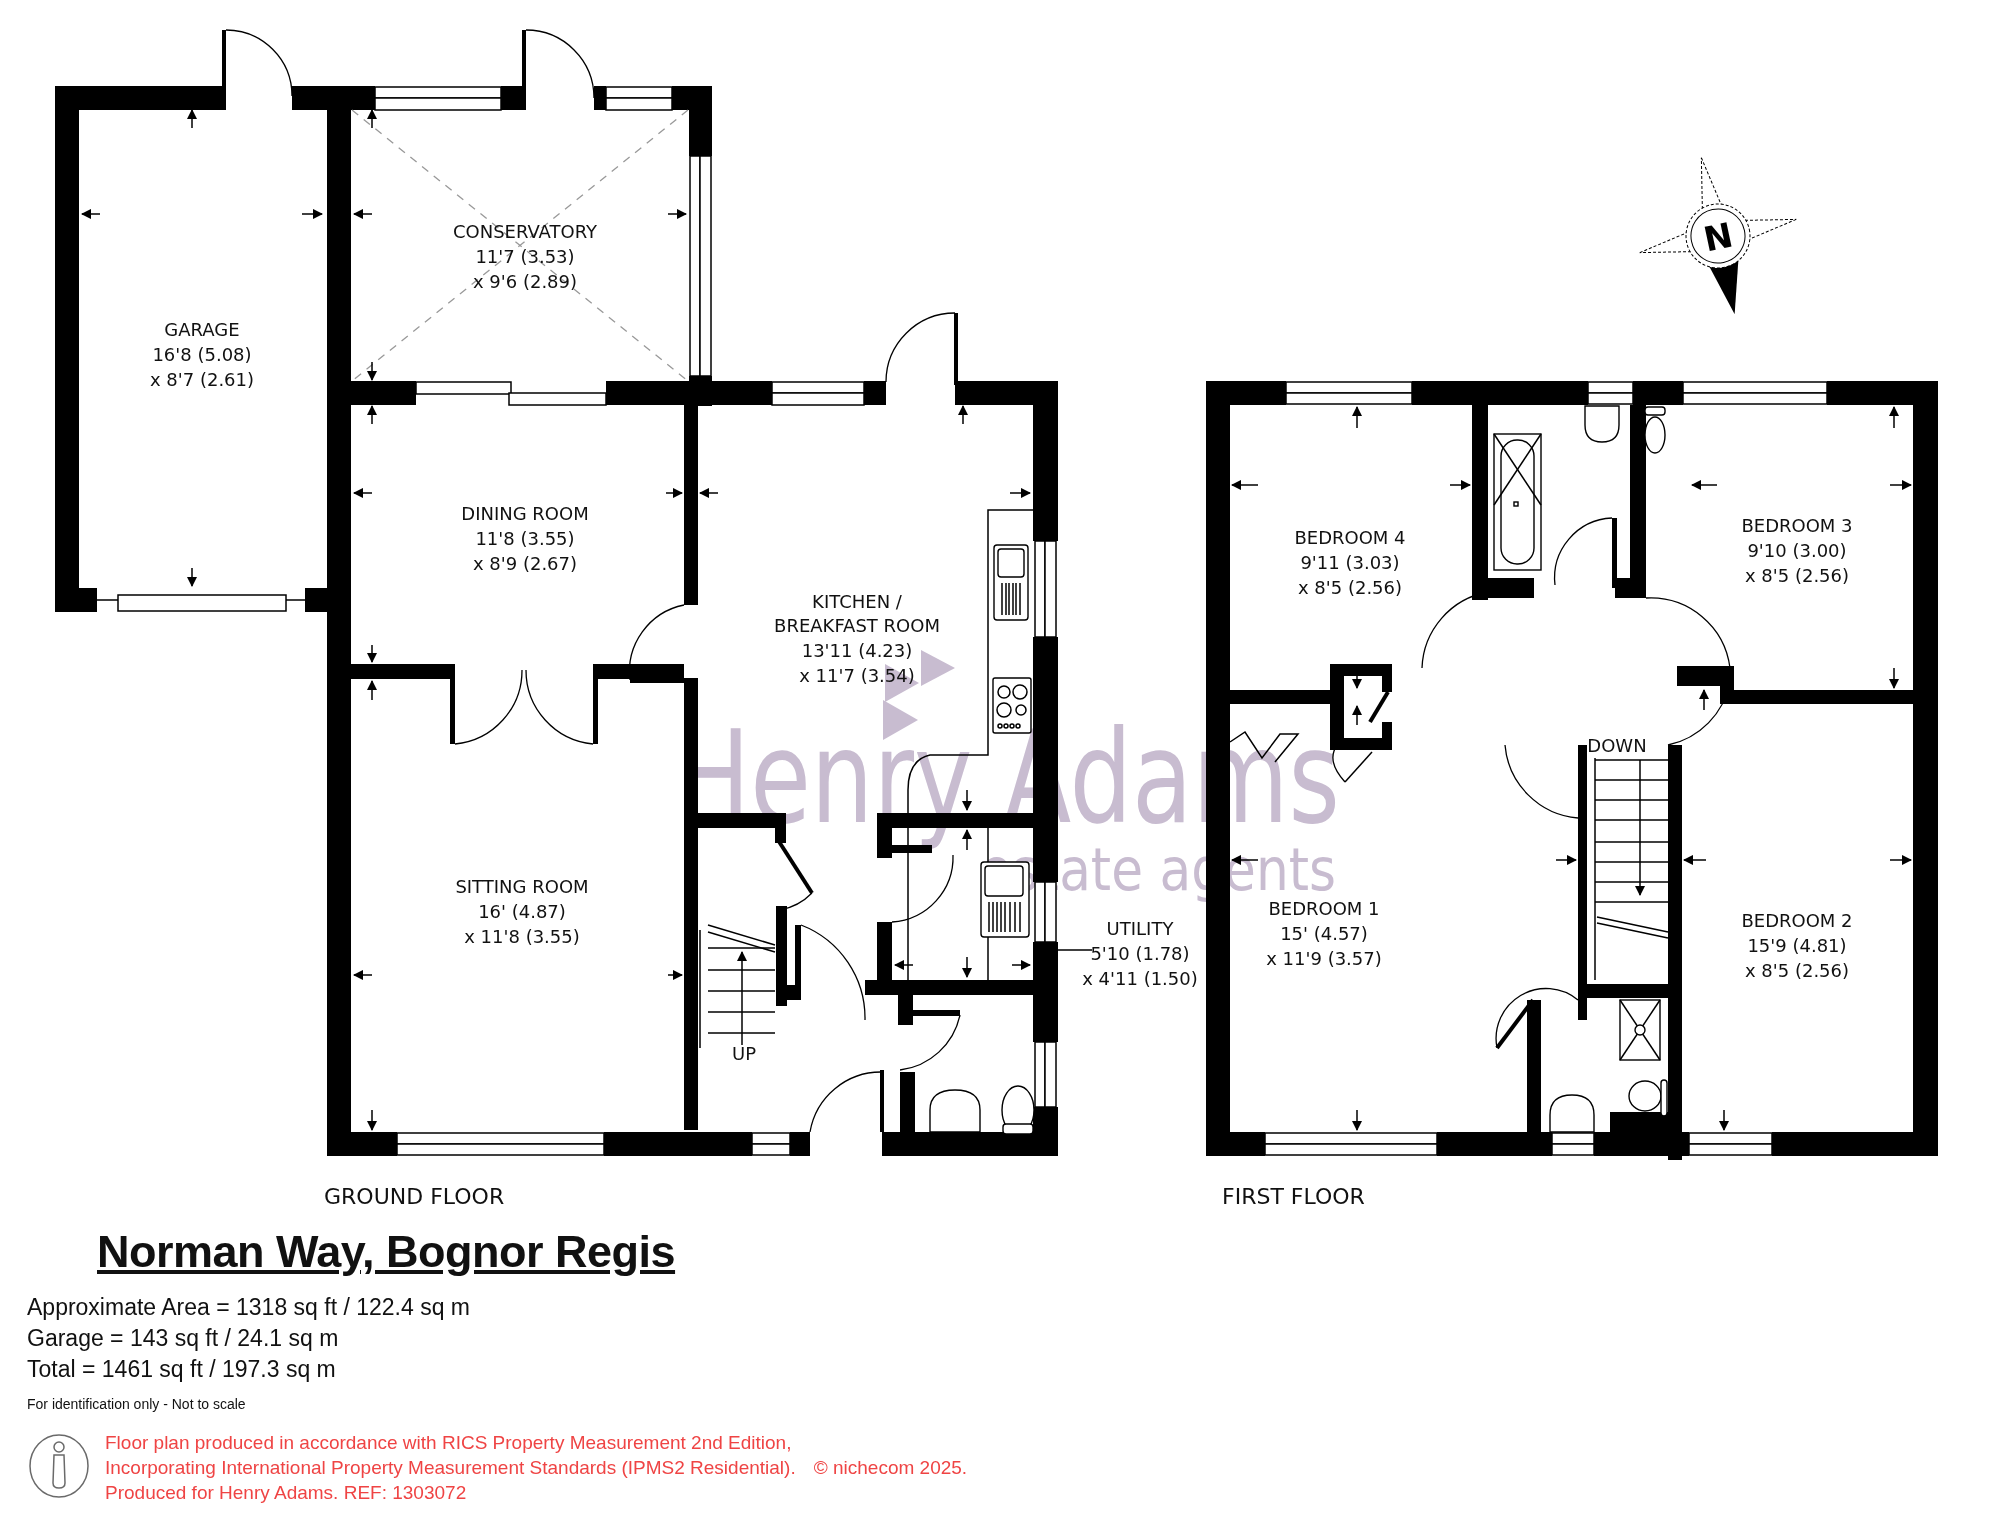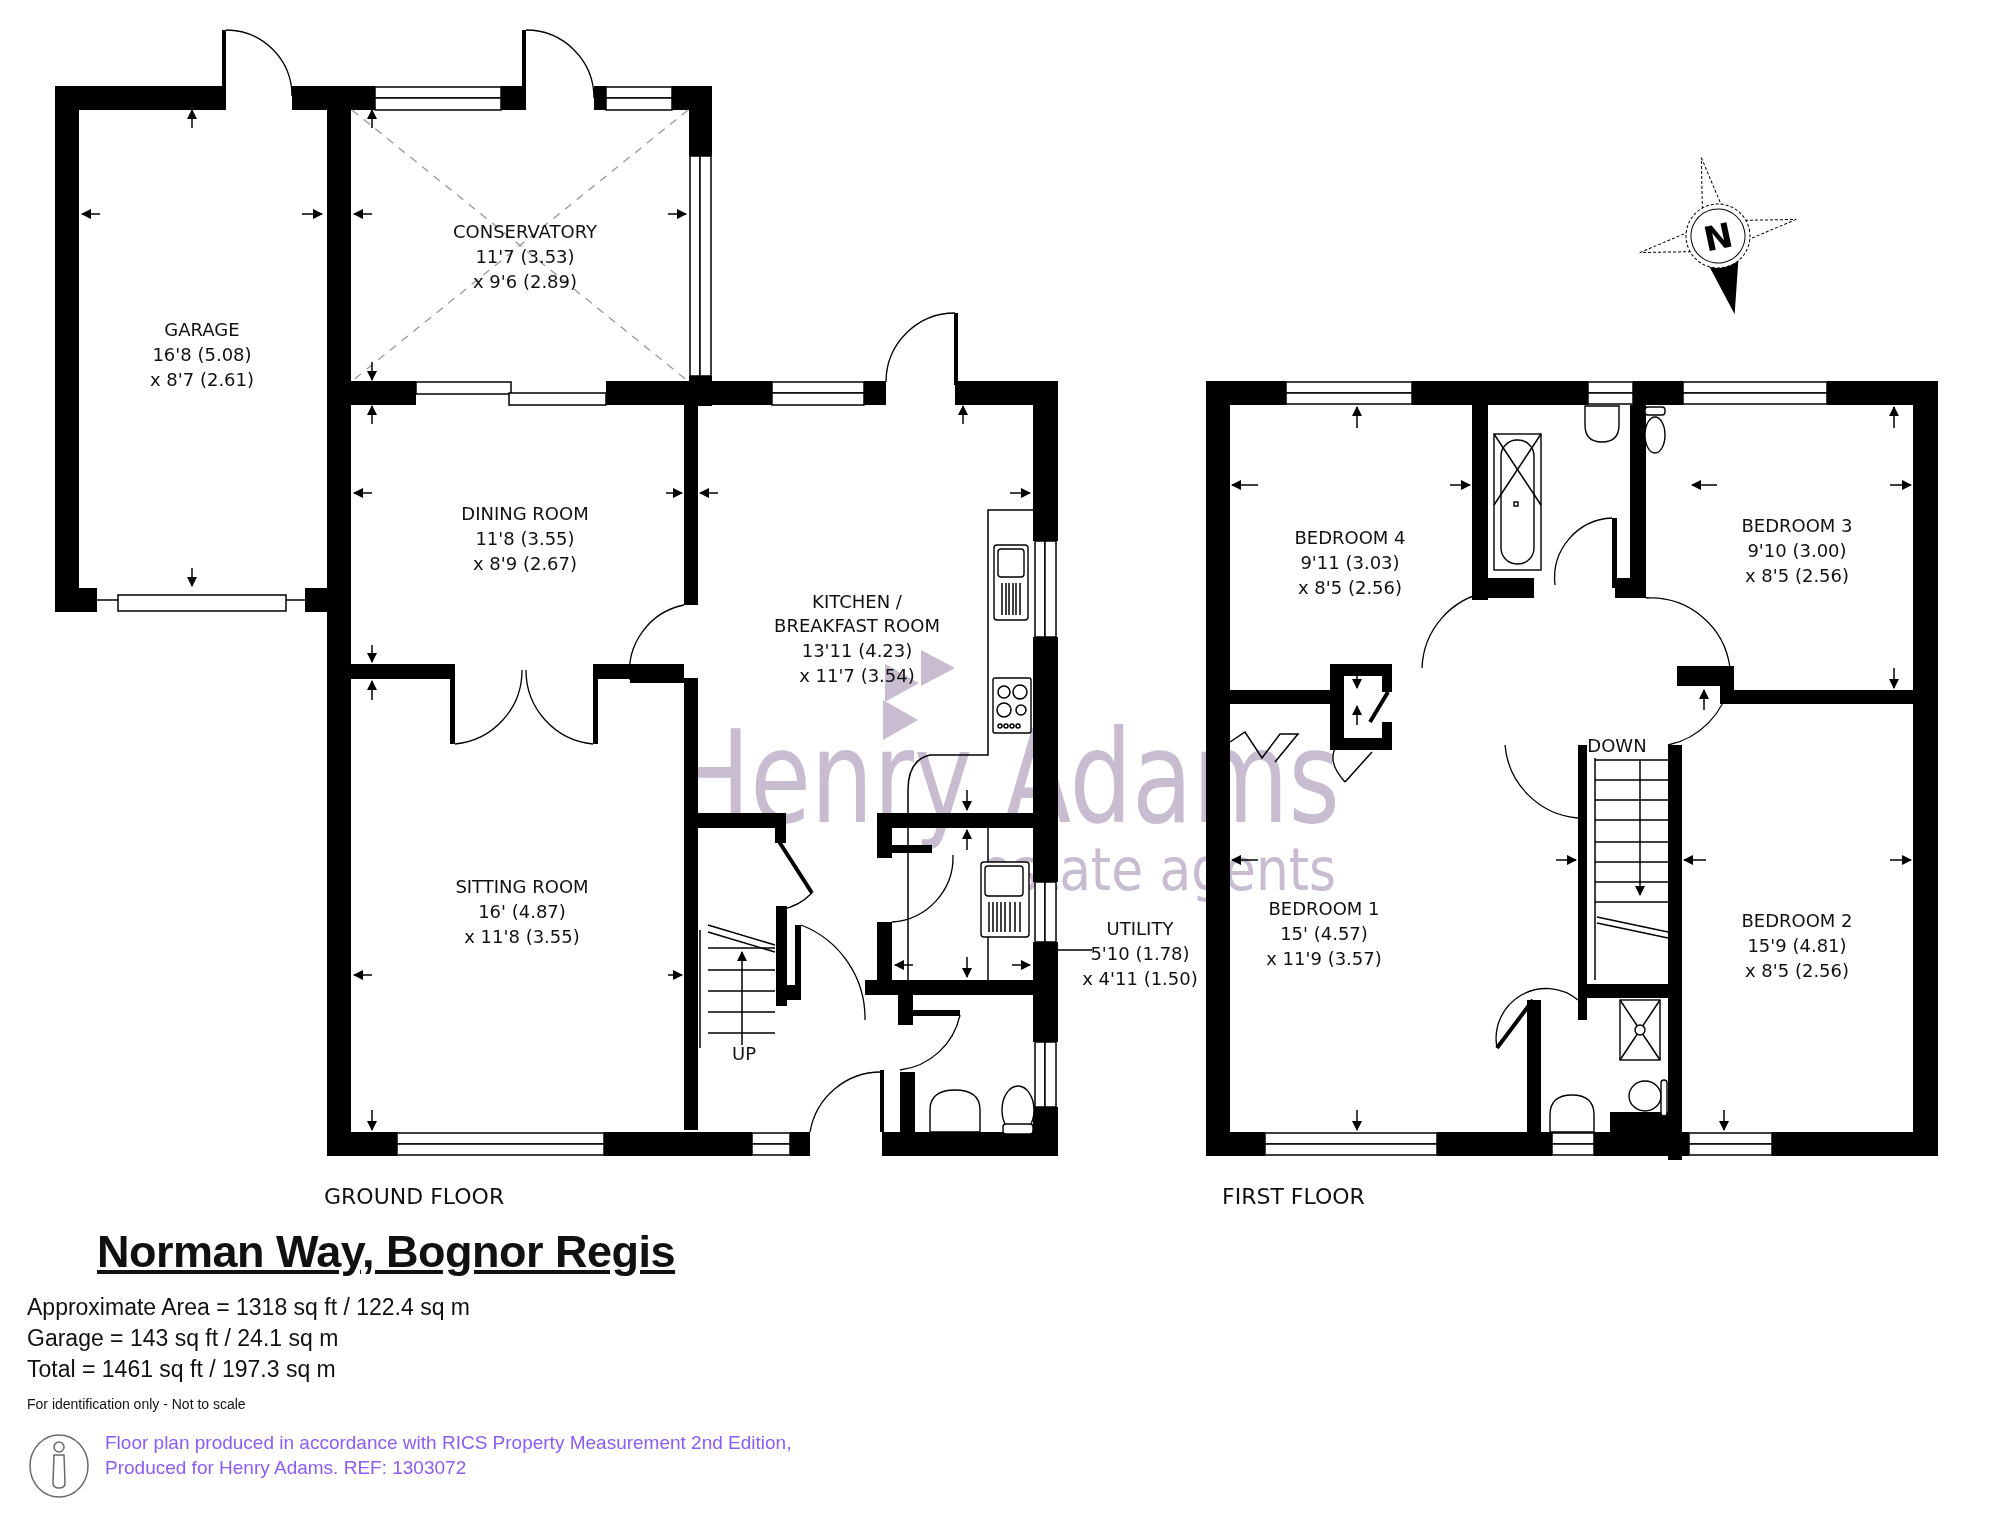--- a/index.html
+++ b/index.html
@@ -12,21 +12,21 @@
   .arc { fill: none; stroke: #000; stroke-width: 1.3; }
   .dash { fill: none; stroke: #999; stroke-width: 1.3; stroke-dasharray: 8 7; }
   .fixture { fill: #fff; stroke: #000; stroke-width: 1.4; }
   .room-label { font-family: "DejaVu Sans", sans-serif; font-size: 18px; fill: #111; text-anchor: middle; }
   .floor-label { font-family: "DejaVu Sans", sans-serif; font-size: 22px; fill: #111; }
   .wm { fill: #c8bcd0; }
   .wm-text { font-family: "DejaVu Sans", sans-serif; fill: #c8bcd0; }
   .title { position: absolute; left: 97px; top: 1226px; font-size: 45px; font-weight: bold; letter-spacing: -0.5px; white-space: nowrap; text-decoration: underline; }
   .area-line { position: absolute; left: 27px; font-size: 23px; white-space: nowrap; }
   .disclaimer { position: absolute; left: 27px; top: 1396px; font-size: 14px; white-space: nowrap; }
-  .footer { position: absolute; left: 105px; top: 1430px; font-size: 19px; color: #8b5cf6; line-height: 25px; white-space: nowrap; }
+  .footer { position: absolute; left: 105px; top: 1430px; font-size: 19px; color: #ef4444; line-height: 25px; white-space: nowrap; }
   .footer-icon { position: absolute; left: 28px; top: 1433px; width: 62px; height: 66px; }
   .copyright { margin-left: 18px; }
 </style>
 </head>
 <body>
 
 <svg id="plan" viewBox="0 0 2000 1521" xmlns="http://www.w3.org/2000/svg">
   <defs>
     <marker id="ah" viewBox="0 0 10 10" refX="9" refY="5" markerWidth="7" markerHeight="7" orient="auto">
       <path d="M0,0 L10,5 L0,10 z" fill="#000"></path>
@@ -453,14 +453,15 @@
 <div class="area-line" style="top:1356px">Total = 1461 sq ft / 197.3 sq m</div>
 <div class="disclaimer">For identification only - Not to scale</div>
 
 <svg class="footer-icon" viewBox="0 0 62 66">
   <ellipse cx="31" cy="33" rx="29" ry="31" fill="none" stroke="#6a6a6a" stroke-width="1.5"></ellipse>
   <circle cx="31" cy="14" r="5" fill="none" stroke="#6a6a6a" stroke-width="1.5"></circle>
   <path d="M26,22 L36,22 L37,50 Q37,55 31,55 Q25,55 25,50 Z" fill="none" stroke="#6a6a6a" stroke-width="1.5"></path>
 </svg>
 <div class="footer">
   <div>Floor plan produced in accordance with RICS Property Measurement 2nd Edition,</div>
+  <div><span>Incorporating International Property Measurement Standards (IPMS2 Residential).</span><span class="copyright">© nichecom 2025.</span></div>
   <div>Produced for Henry Adams.   REF: 1303072</div>
 </div>
 
 </body></html>

